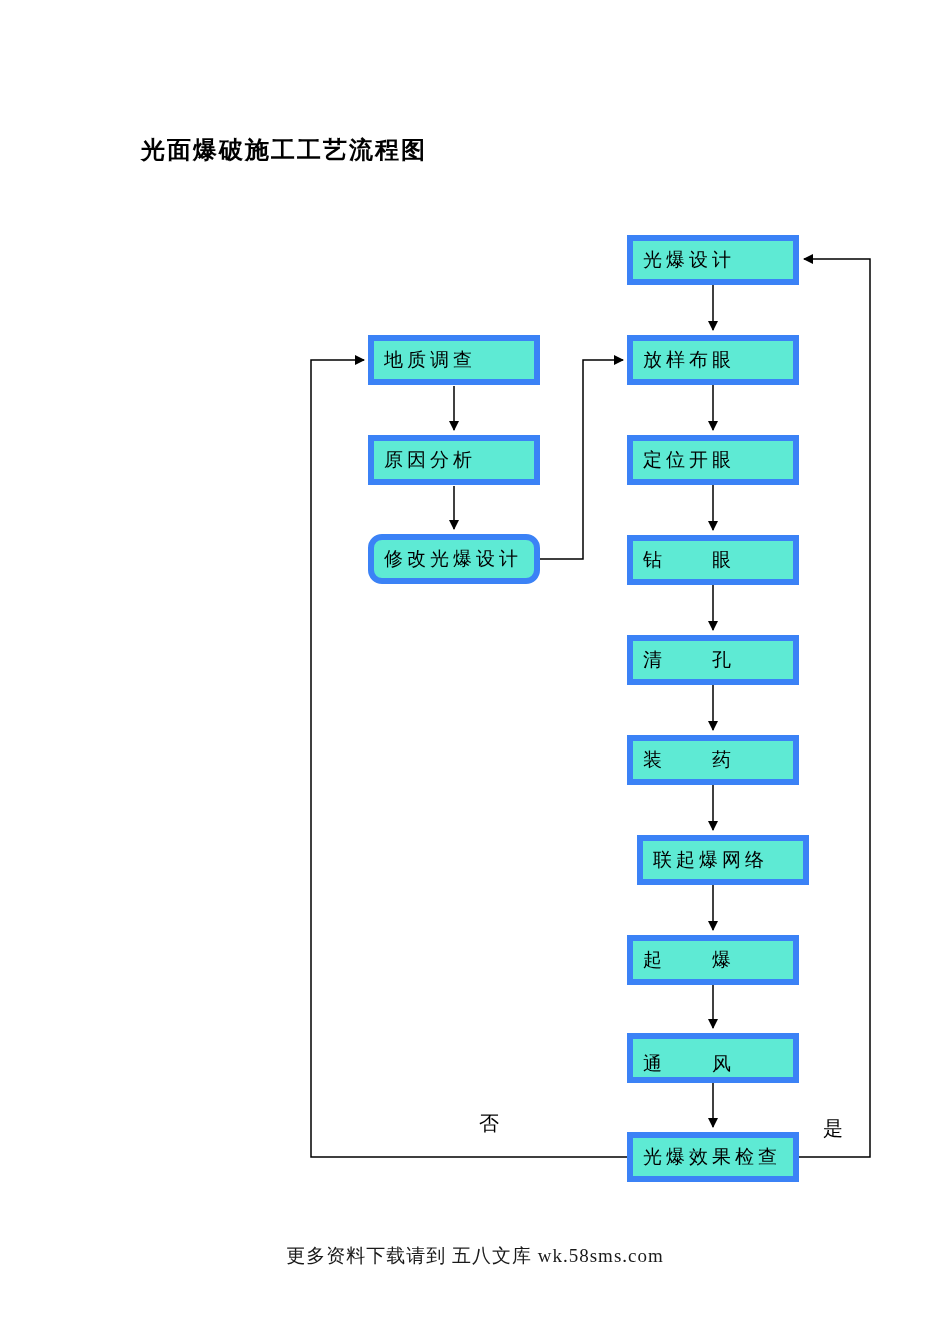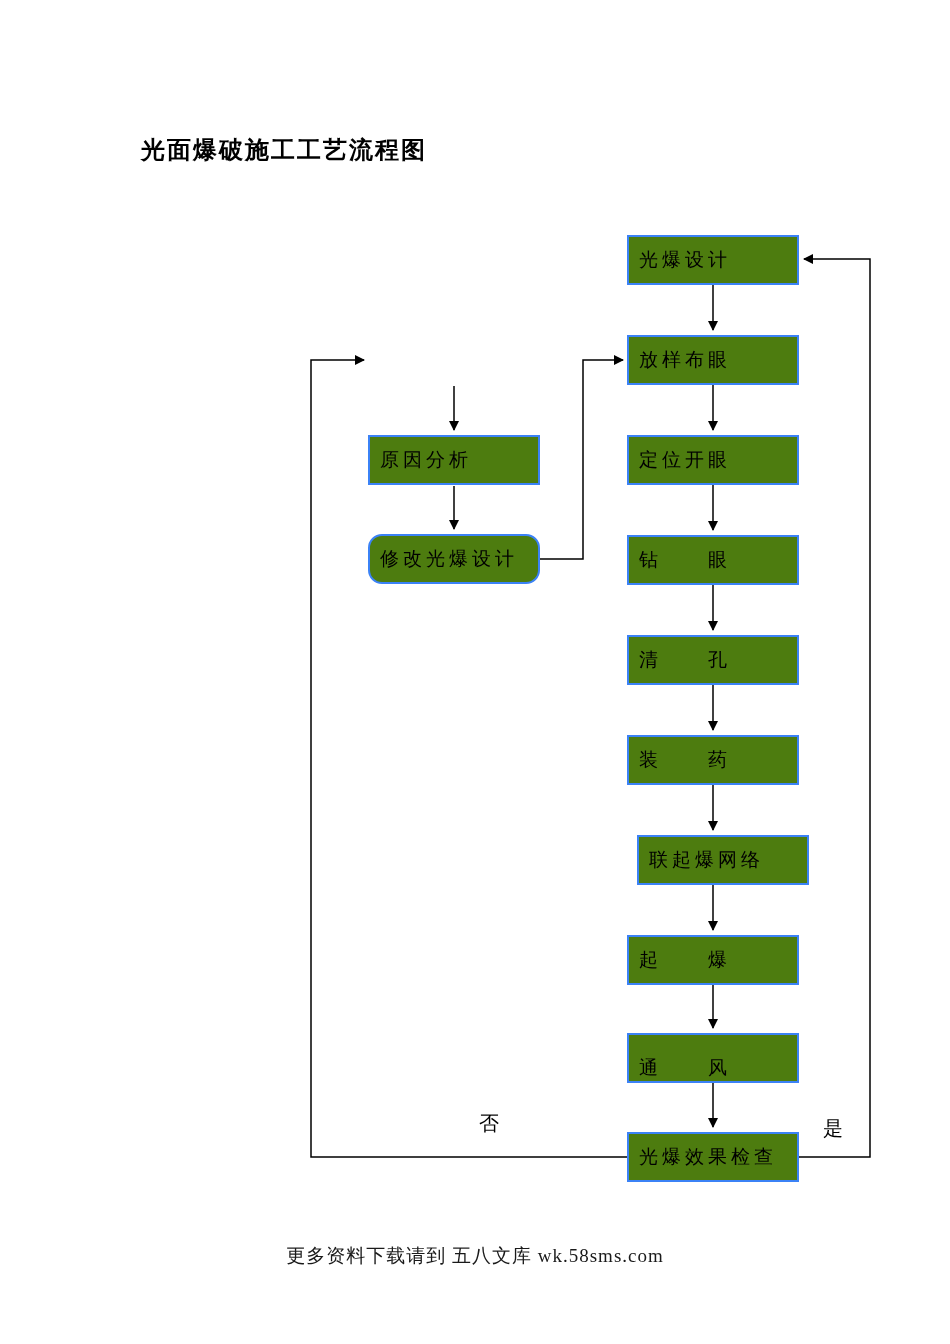--- a/index.html
+++ b/index.html
@@ -21,22 +21,22 @@
     font-weight: 700;
     letter-spacing: 2px;
     color: #000000;
     white-space: nowrap;
   }
   .flow-box {
     position: absolute;
     width: 172px;
     height: 50px;
     box-sizing: border-box;
-    border: 2px solid #3b82f6;
-    background: #4d7c0f;
+    border: 6px solid #3b82f6;
+    background: #5eead4;
     display: flex;
     align-items: center;
     padding-left: 10px;
   }
   .flow-box span {
     font-size: 19px;
     letter-spacing: 4px;
     color: #000000;
     white-space: pre;
   }
@@ -125,20 +125,23 @@
   <div class="flow-box" style="left:627px; top:935px;">
       <span>起　　爆</span>
     </div>
   <div class="flow-box" style="left:627px; top:1033px;align-items:flex-end;">
       <span>通　　风</span>
     </div>
   <div class="flow-box" style="left:627px; top:1132px;">
       <span>光爆效果检查</span>
     </div>
 
+  <div class="flow-box" style="left:368px; top:335px;">
+      <span>地质调查</span>
+    </div>
   <div class="flow-box" style="left:368px; top:435px;">
       <span>原因分析</span>
     </div>
   <div class="flow-box" style="left:368px; top:534px;border-radius:14px;">
       <span>修改光爆设计</span>
     </div>
 
   <div class="decision-label" style="left:479px; top:1110px;">否</div>
   <div class="decision-label" style="left:823px; top:1115px;">是</div>
 

